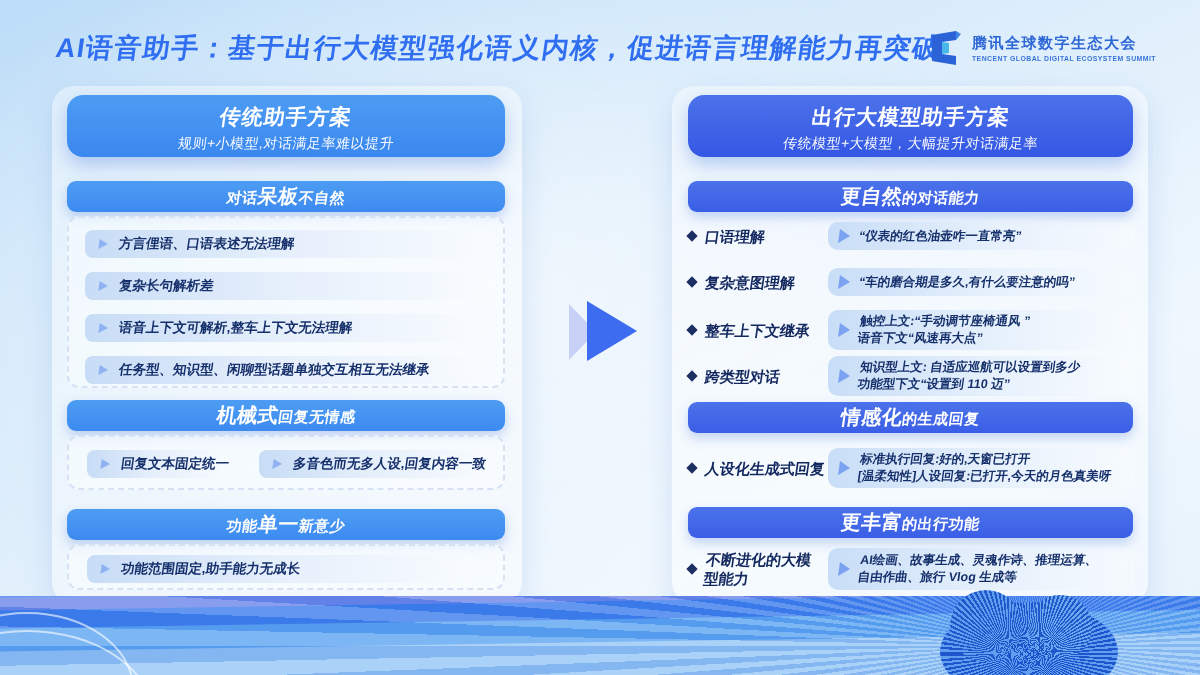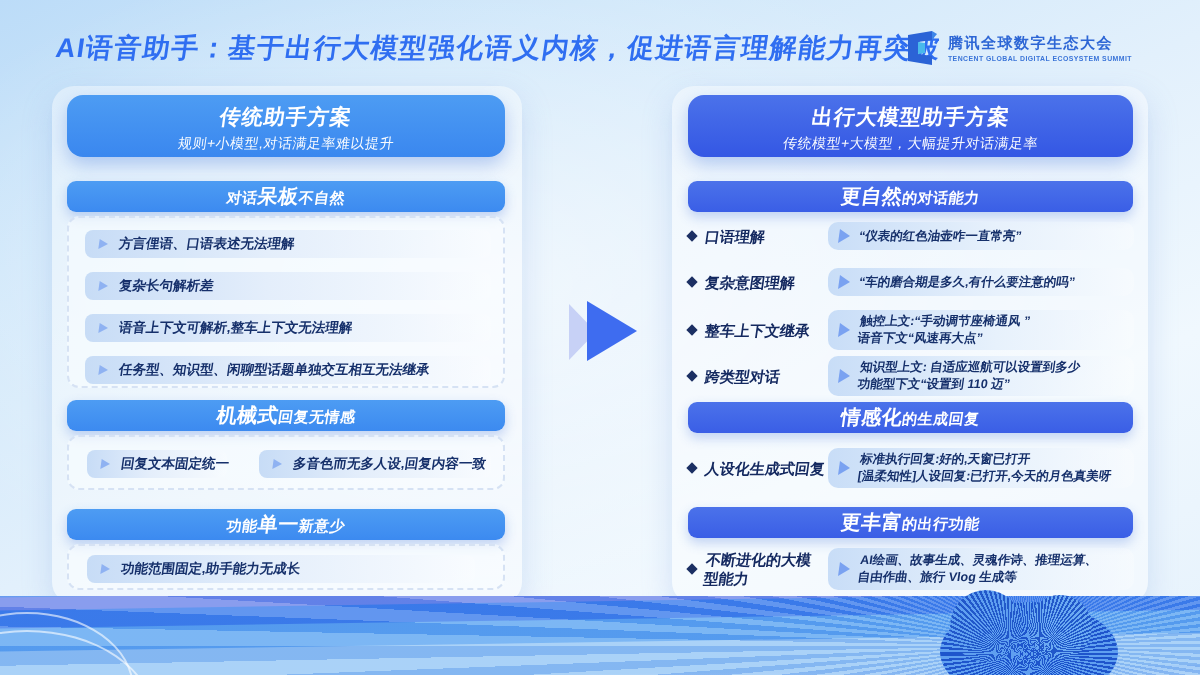--- a/index.html
+++ b/index.html
@@ -5,21 +5,21 @@
   html,body{margin:0;padding:0;background:#e8f2fb;}
   .slide{position:relative;width:1200px;height:675px;overflow:hidden;
     font-family:"Liberation Sans",sans-serif;
     background:
       radial-gradient(ellipse at 40% 42%, rgba(255,255,255,0.55), rgba(255,255,255,0) 62%),
       linear-gradient(155deg,#bcdcf8 0%,#cfe7fa 22%,#e2f0fc 48%,#f0f8fe 72%,#e6f2fc 100%);}
   .tskew{display:inline-block;transform:skewX(-8deg);}
   
   .page-title{position:absolute;left:56px;top:30px;font-size:27px;font-weight:bold;
     color:#2f6ef1;letter-spacing:1.5px;white-space:nowrap;z-index:6;}
-  .logo{position:absolute;right:68px;top:30px;display:flex;align-items:center;gap:8px;z-index:6;}
+  .logo{position:absolute;right:44px;top:30px;display:flex;align-items:center;gap:8px;z-index:6;}
   .logo-cn{font-size:15px;font-weight:bold;color:#2d66d5;letter-spacing:1.5px;white-space:nowrap;}
   .logo-en{font-size:6.9px;font-weight:bold;color:#3a74d8;letter-spacing:0.45px;margin-top:2px;white-space:nowrap;}
   
   .panel-card{position:absolute;top:86px;height:518px;background:rgba(255,255,255,0.40);
     border-radius:22px;box-shadow:0 12px 30px rgba(128,164,226,0.28);}
   .left-card{left:52px;width:470px;}
   .right-card{left:672px;width:476px;}
   
   .hdr{position:absolute;height:62px;border-radius:16px;color:#fff;text-align:center;z-index:5;
     box-shadow:0 8px 18px rgba(70,120,220,0.35);}

